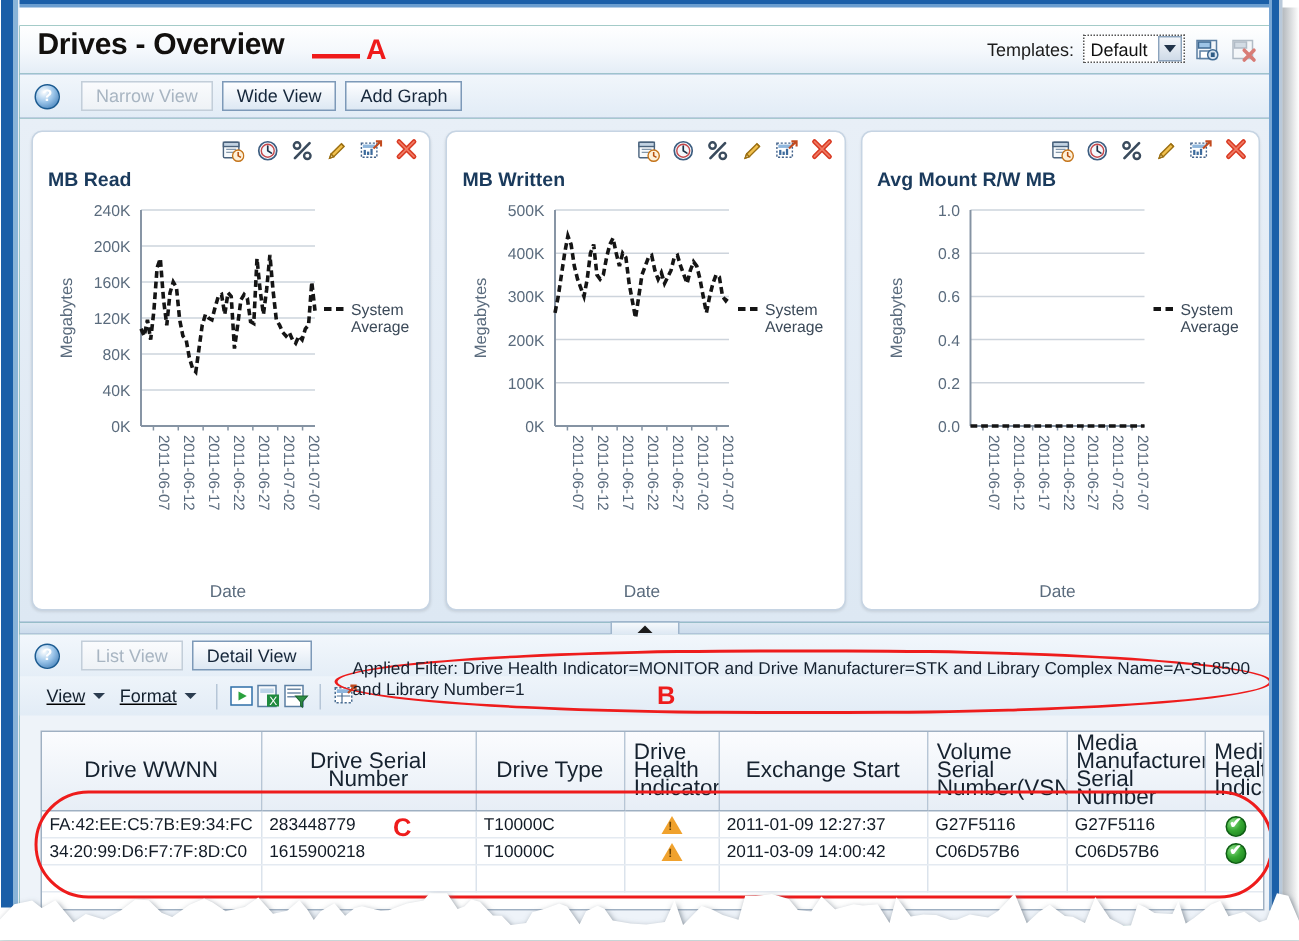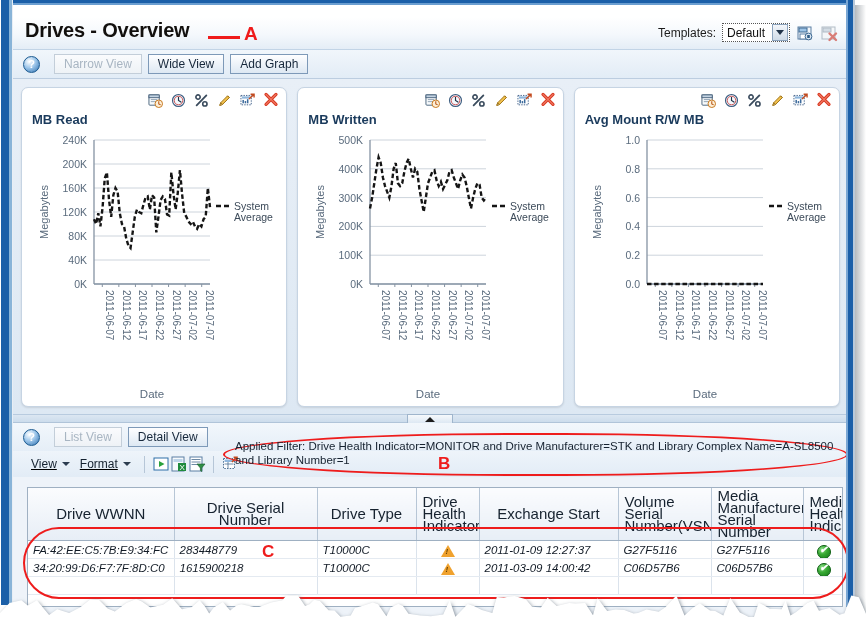--- a/index.html
+++ b/index.html
@@ -213,21 +213,21 @@
     height: 47px; padding: 2px 4px; vertical-align: middle;
     text-align: center; line-height: 12px;
     overflow: hidden;
   }
   table.grid th.leftpad { text-align: left; padding-left: 6px; }
   table.grid td {
     border-right: 1px solid #dbe3ec;
     border-bottom: 1px solid #e4eaf1;
     font-size: 11.5px; color: #121b26;
     height: 18px; padding: 0 5px;
-    white-space: nowrap; overflow: hidden; font-style: italic;
+    white-space: nowrap; overflow: hidden;
   }
   table.grid tr.r-odd td { background: #ffffff; }
   table.grid tr.r-even td { background: #f4f7fa; }
   td.wwnn { color: #1d4f86; }
   td.c { text-align: center; }
 
   .warn-ico {
     display: inline-block; width: 0; height: 0;
     border-left: 7px solid transparent; border-right: 7px solid transparent;
     border-bottom: 12px solid #f0a22e; position: relative; top: 2px;

